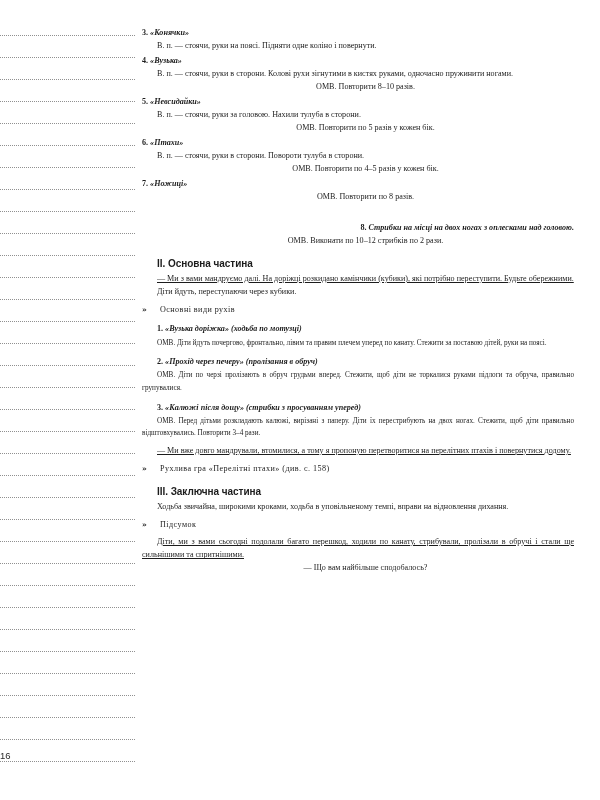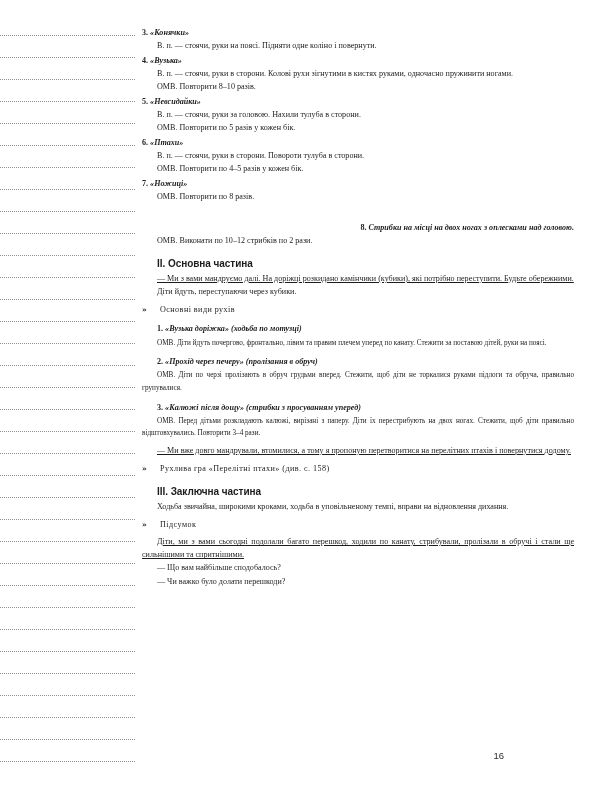--- a/index.html
+++ b/index.html
@@ -60,21 +60,21 @@
 
   
   .ex-body {
     text-indent: 15px;
     text-align: justify;
   }
 
   
   .omb {
     text-indent: 15px;
-    text-align: left;
+    text-align: center;
   }
 
   
   .ex-head-full {
     font-weight: bold;
     font-style: italic;
     text-align: right;
     margin-top: 18px;
   }
   .ex-head-full .num { font-style: normal; }
@@ -143,21 +143,21 @@
     line-height: 12.6px;
     text-align: justify;
   }
 
   
   #page-number {
     position: absolute;
     left: 0;
     top: 750px;
     width: 504px;
-    text-align: right;
+    text-align: left;
     font-family: "Liberation Sans", "DejaVu Sans", sans-serif;
     font-size: 9.5px;
     color: #2a2a2a;
   }
 </style>
 </head>
 <body>
 
 <div id="margin-rules">
     <div class="rule-line" style="top: 35px;"></div>
@@ -277,17 +277,16 @@
   <div class="blk sec-head">III. Заключна частина</div>
   <div class="blk plain-para">Ходьба звичайна, широкими кроками, ходьба в уповільненому темпі, вправи на відновлення дихання.</div>
 
   <div class="blk chev-head">
     <span class="chev">»</span>
     <span>Підсумок</span>
   </div>
 
   <div class="blk dash-para">Діти, ми з вами сьогодні подолали багато перешкод, ходили по канату, стрибували, пролізали в обручі і стали ще сильнішими та спритнішими.</div>
   <div class="blk omb">— Що вам найбільше сподобалось?</div>
-  <div class="blk omb">— Чи важко було долати перешкоди?</div>
 
 </div>
 
 <div id="page-number">16</div>
 
 </body></html>

